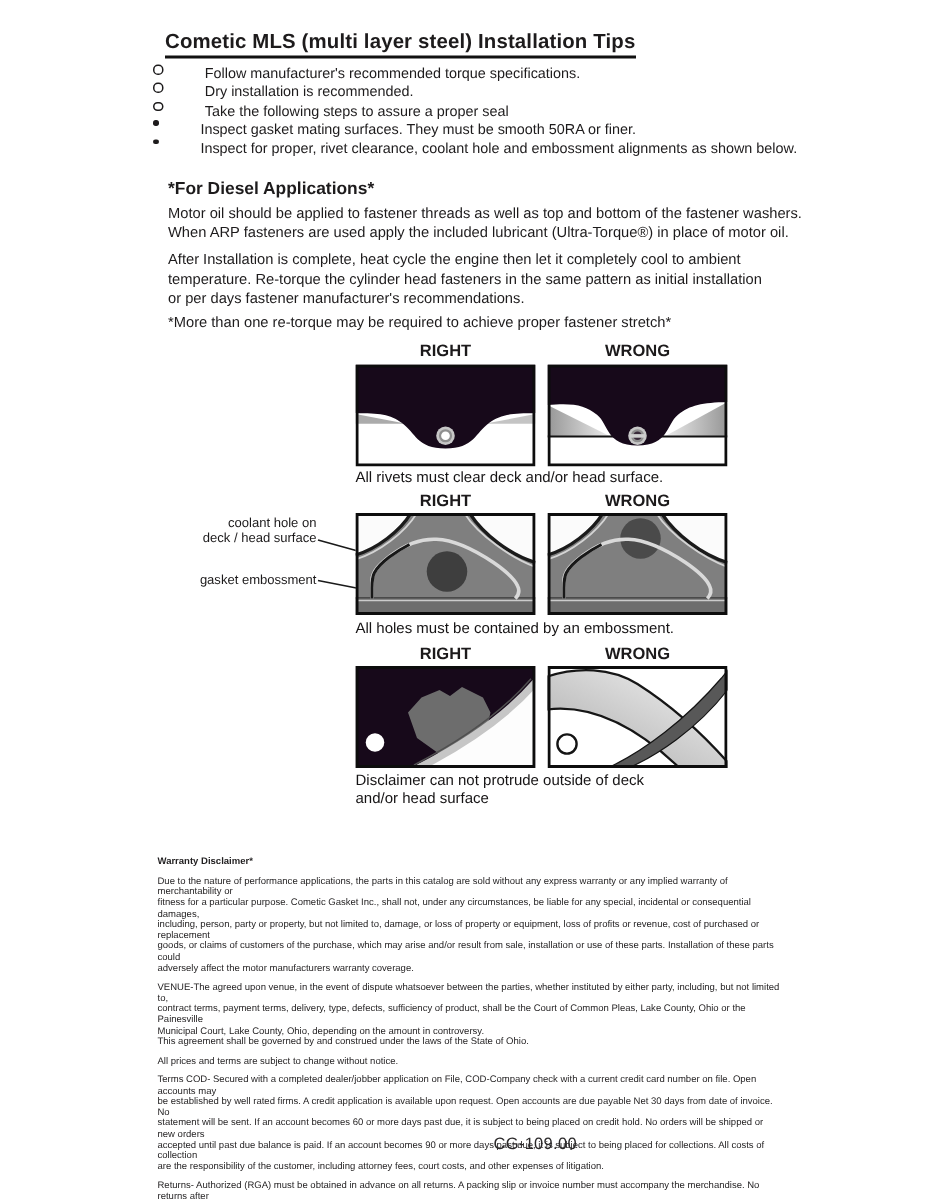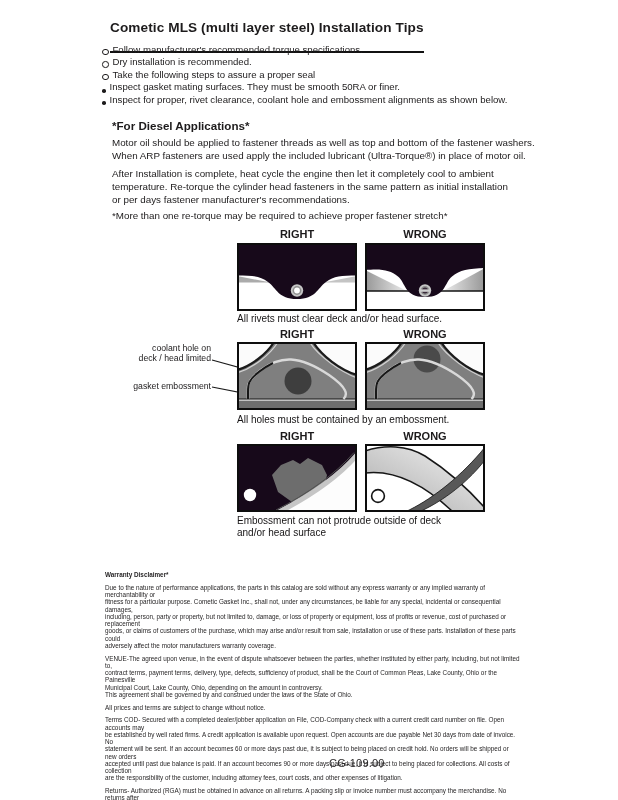--- a/index.html
+++ b/index.html
@@ -3,25 +3,25 @@
 <meta charset="utf-8">
 <style>
   html,body{margin:0;padding:0;background:#ffffff;}
   #page{position:relative;width:618px;height:800px;background:#ffffff;overflow:hidden;
         font-family:"Liberation Sans","DejaVu Sans",sans-serif;color:#1d1b1c;}
 
   .abs{position:absolute;}
 
   
   #title{left:110px;top:20px;font-size:13.6px;font-weight:bold;letter-spacing:.1px;
-         border-bottom:2px solid #111;padding-bottom:16px;display:inline-block;}
+         border-bottom:2px solid #111;padding-bottom:2px;display:inline-block;}
 
   
   #bullets{left:102px;top:44px;width:430px;font-size:9.6px;line-height:12.4px;}
-  .bline{display:flex;align-items:flex-end;}
+  .bline{display:flex;align-items:flex-start;gap:24px;}
   .b-marker{width:4.5px;height:4.5px;border:1px solid #1d1b1c;border-radius:50%;
             margin-right:4px;position:relative;top:-1px;flex:0 0 auto;}
   .sub{}
   .s-marker{width:3.6px;height:3.6px;background:#1d1b1c;border-radius:50%;
             margin-right:4px;position:relative;top:-1px;flex:0 0 auto;}
 
   
   #diesel-head{left:112px;top:119px;font-size:11.6px;font-weight:bold;}
   .body-p{white-space:pre-line;font-size:9.8px;line-height:13px;}
   #diesel-p1{left:112px;top:136px;width:440px;}
@@ -117,21 +117,21 @@
     <rect x="55" y="46.4" width="10" height="2.4" fill="#cfcfcf"></rect>
     <rect x="1" y="1" width="118" height="66" fill="none" stroke="#0d0d0d" stroke-width="2"></rect>
   </svg>
 
   <div class="abs dg-caption" style="left:237px;top:313px">All rivets must clear deck and/or head surface.</div>
 
   <div class="abs dg-head" style="left:237px;top:328px">RIGHT</div>
   <div class="abs dg-head" style="left:365px;top:328px">WRONG</div>
 
   <div class="abs side-label" style="left:112px;top:343px">coolant hole on
-deck / head limited</div>
+deck / head surface</div>
   <div class="abs side-label" style="left:112px;top:381px">gasket embossment</div>
 
   <svg class="abs" style="left:112px;top:338px;pointer-events:none" width="190" height="72" viewBox="0 0 190 72">
     <line x1="100" y1="22" x2="176" y2="43" stroke="#1a1a1a" stroke-width="1.1"></line>
     <line x1="100" y1="49" x2="146" y2="58" stroke="#1a1a1a" stroke-width="1.1"></line>
   </svg>
 
   <svg class="abs panel" style="left:237px;top:342px" viewBox="0 0 120 68">
     <rect width="120" height="68" fill="#7f7f7f"></rect>
     <rect y="56.5" width="120" height="11.5" fill="#6e6e6e"></rect>
@@ -188,21 +188,21 @@
           <stop offset="1" stop-color="#f4f4f4"></stop>
       </linearGradient>
     </defs>
     <rect width="120" height="68" fill="#ffffff"></rect>
     <path d="M0,7 C20,0.5 42,1 60,12 C82,26 104,46 120,64 L120,68 L88,68 C64,45 34,25 0,29 Z" fill="url(#g3)" stroke="#161616" stroke-width="1.5"></path>
     <path d="M40,68 C64,57 92,36 116,8 L120,3 L120,16 C99,43 72,60 54,68 Z" fill="#585858" stroke="#141414" stroke-width="0.8"></path>
     <circle cx="13" cy="52" r="6.4" fill="#ffffff" stroke="#141414" stroke-width="1.6"></circle>
     <rect x="1" y="1" width="118" height="66" fill="none" stroke="#0d0d0d" stroke-width="2"></rect>
   </svg>
 
-  <div class="abs dg-caption" style="left:237px;top:515px">Embossment can not protrude outside of deck
+  <div class="abs dg-caption" style="left:237px;top:515px">Disclaimer can not protrude outside of deck
 and/or head surface</div>
 
   <div class="abs" id="disclaimer">
     <p class="head">Warranty Disclaimer*</p>
     <p>Due to the nature of performance applications, the parts in this catalog are sold without any express warranty or any implied warranty of merchantability or
 fitness for a particular purpose.  Cometic Gasket Inc., shall not, under any circumstances, be liable for any special, incidental or consequential damages,
 including, person, party or property, but not limited to, damage, or loss of property or equipment, loss of profits or revenue, cost of purchased or replacement
 goods, or claims of customers of the purchase, which may arise and/or result from sale, installation or use of these parts.  Installation of these parts could
 adversely affect the motor manufacturers warranty coverage.</p>
     <p class="tight">VENUE-The agreed upon venue, in the event of dispute whatsoever between the parties, whether instituted by either party, including, but not limited to,

